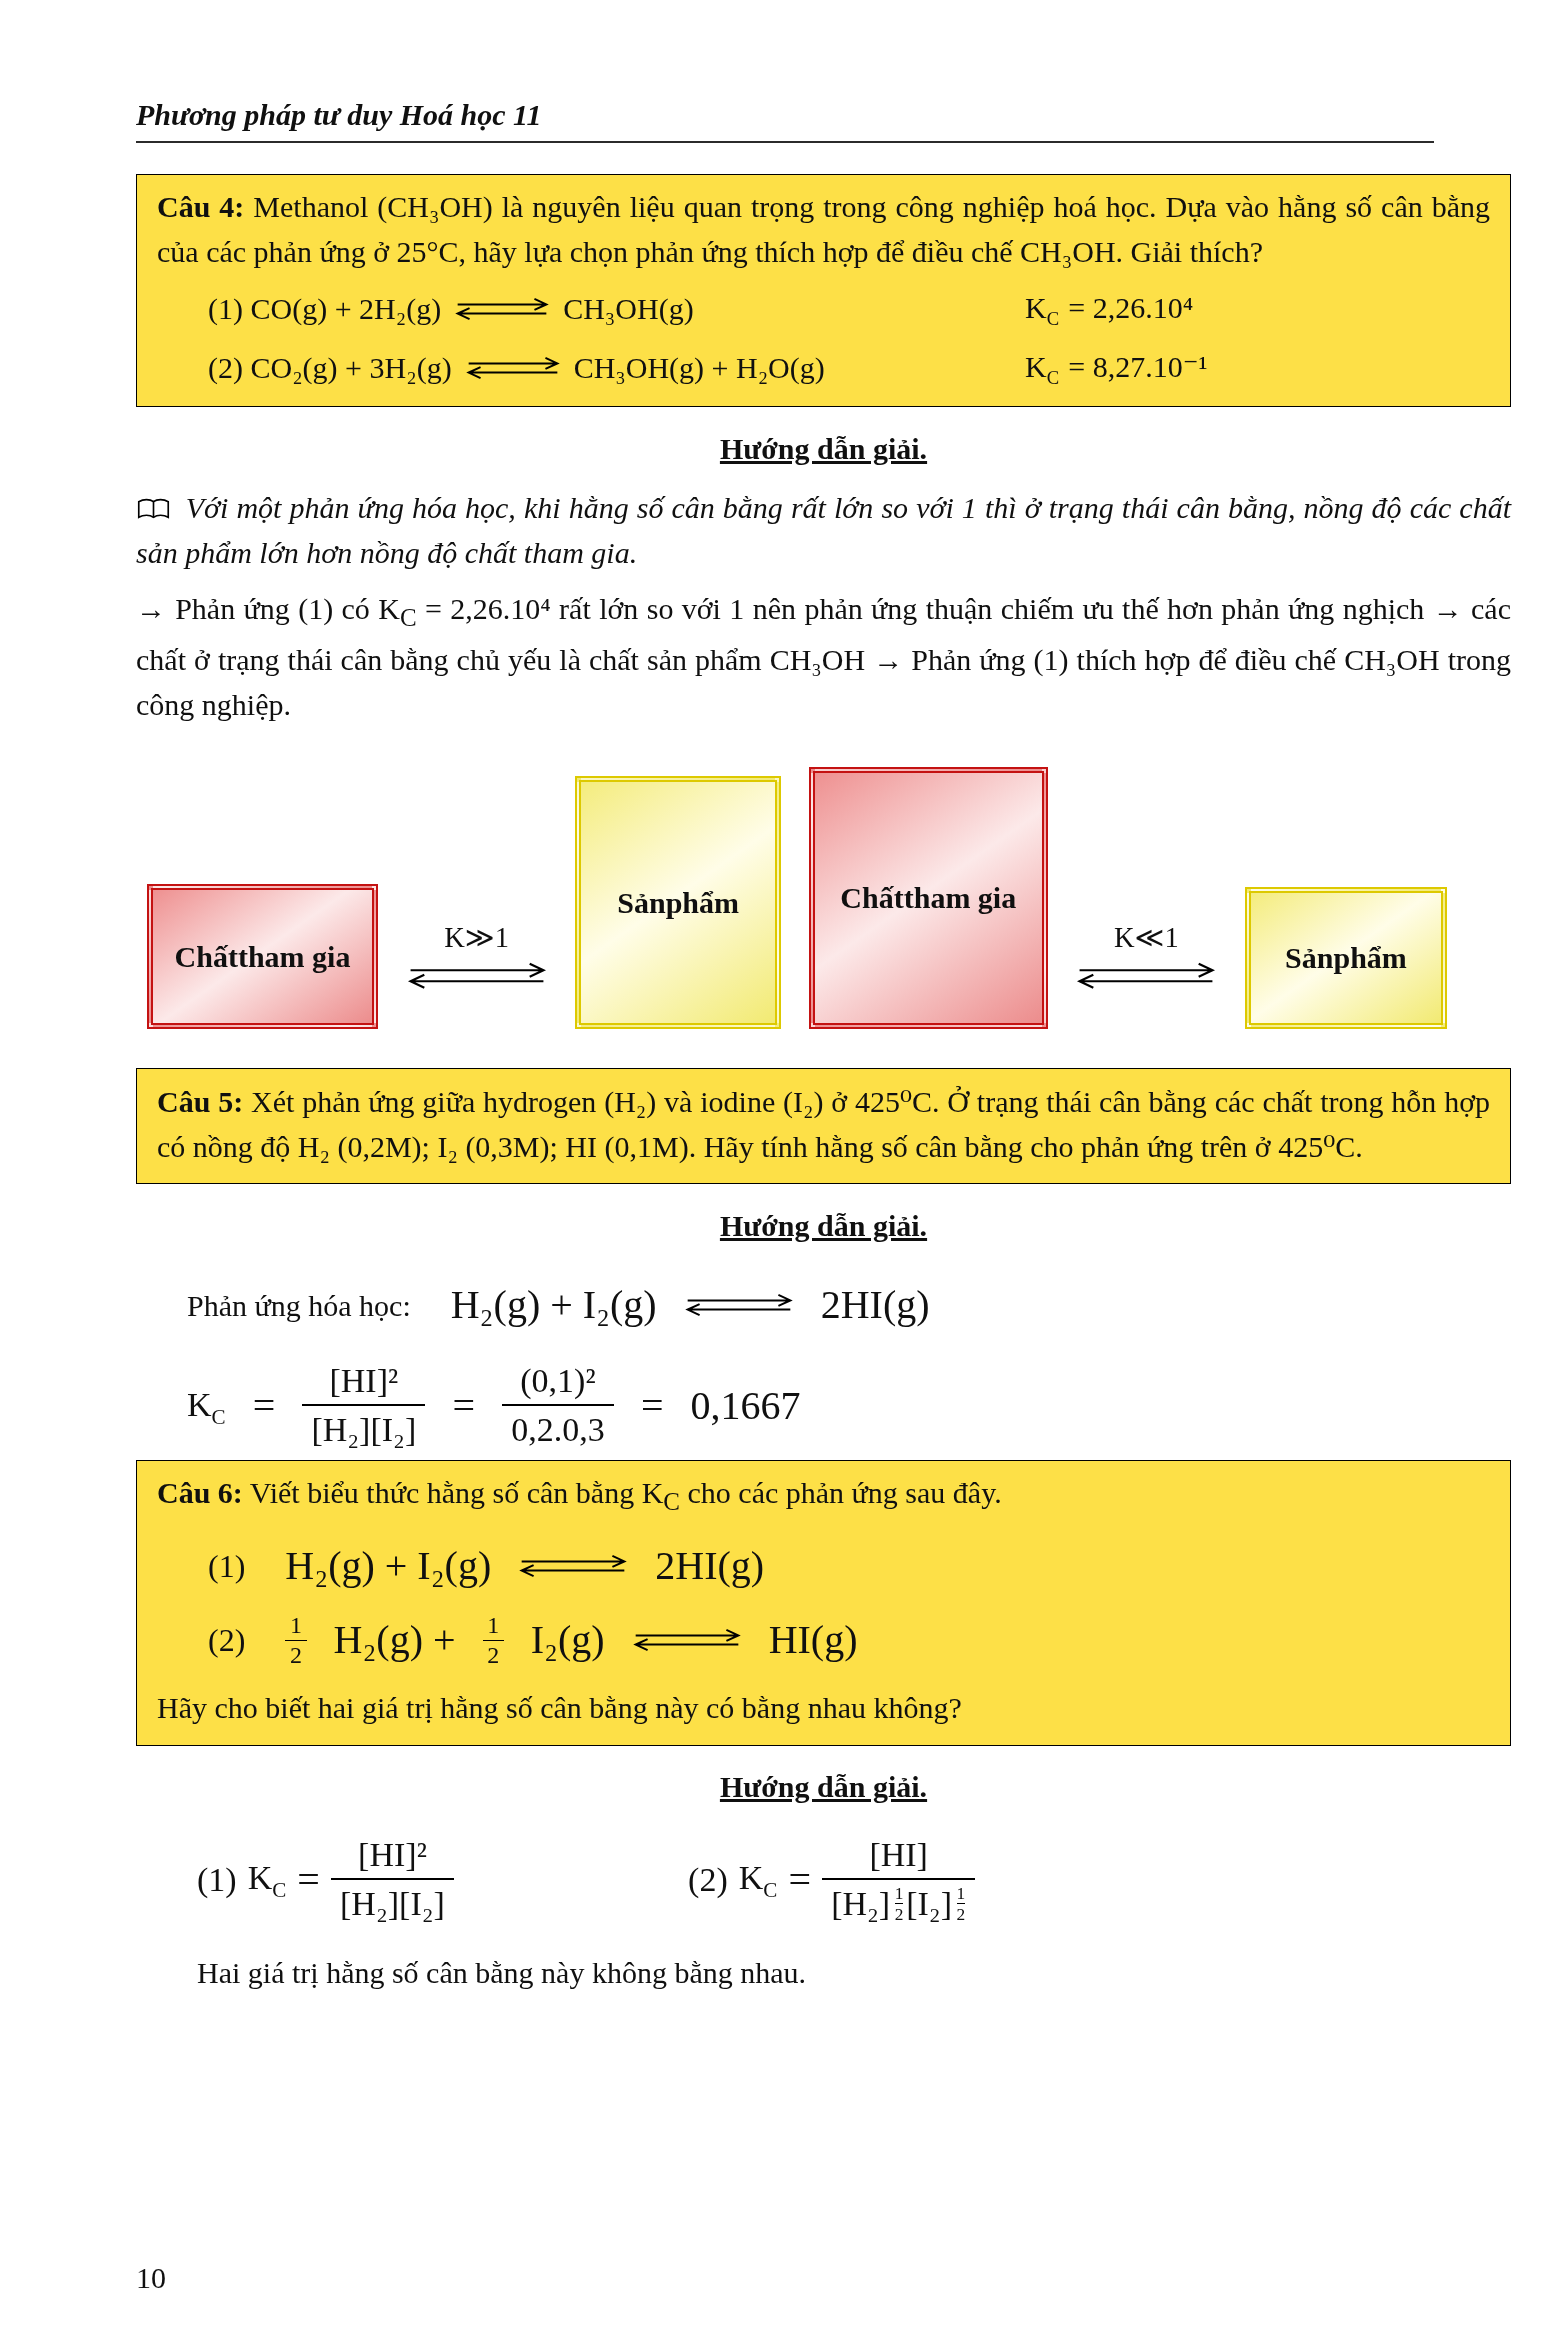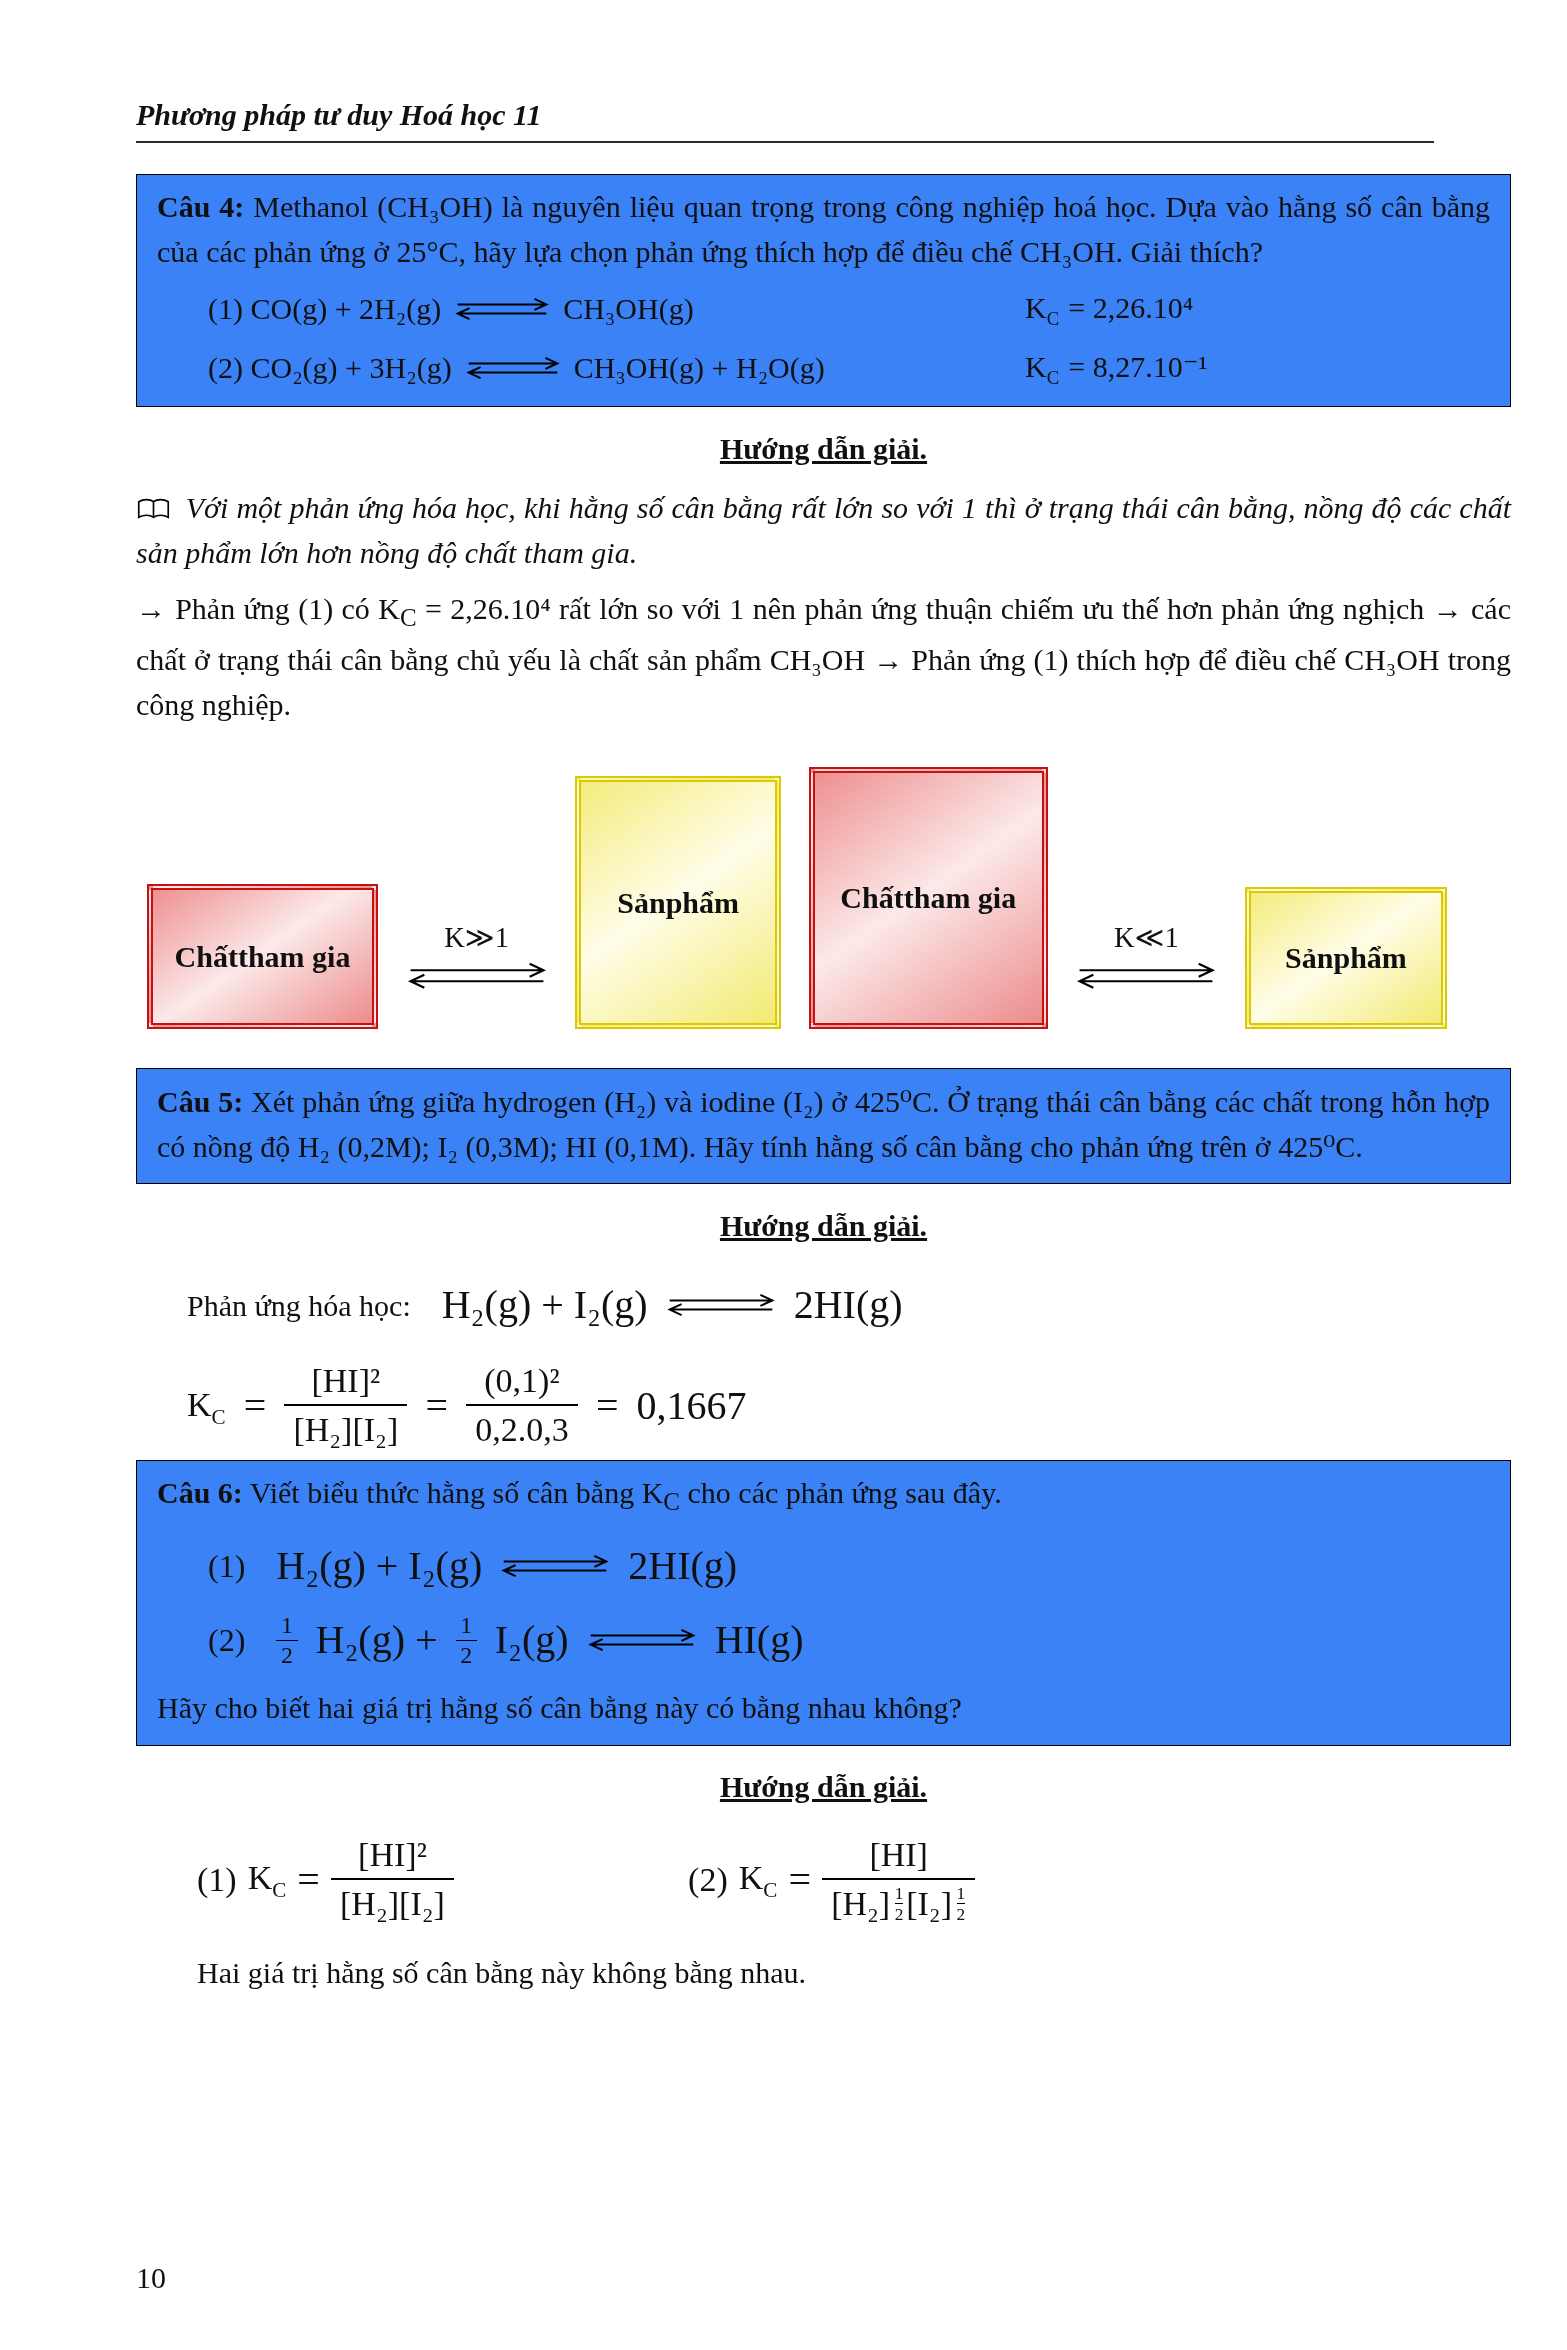--- a/index.html
+++ b/index.html
@@ -8,21 +8,21 @@
     width:1568px;min-height:2351px;background:#fff;margin:0 auto;box-sizing:border-box;
     padding:92px 57px 51px 136px;
     font-family:"Liberation Serif","DejaVu Serif",serif;
     font-size:30px;line-height:1.5;color:#101010;
     display:flex;flex-direction:column;justify-content:space-between;
   }
   .running-head{
     font-weight:bold;font-style:italic;font-size:30px;
     width:1298px;border-bottom:2.8px solid #2b2b2b;padding-bottom:3.7px;margin-bottom:31px;
   }
-  .qbox{border:1.8px solid #000;padding:9.2px 20px 14.7px;background:#3b82f6;}
+  .qbox{border:1.8px solid #000;padding:9.2px 20px 14.7px;background:#fde047;}
   .para{text-align:justify;margin:0;}
   .q-label{font-weight:bold;}
   .eq-row{display:flex;align-items:center;margin:11px 0 0 51px;}
   .eq-main{display:flex;align-items:center;gap:13px;width:817px;flex:none;}
   .eqarrow{flex:none;display:block;}
   .eq-k{display:flex;align-items:baseline;gap:9.2px;}
   .kc{display:inline;white-space:nowrap;}
   .kc sub{font-size:0.62em;}
   .sol-head{text-align:center;font-weight:bold;text-decoration:underline;font-size:30px;margin:18.4px 0 11px;}
   .note{font-style:italic;text-align:justify;margin:3.7px 0 11px;}
@@ -35,21 +35,21 @@
     font-weight:bold;line-height:1.28;text-align:center;box-sizing:border-box;}
   .dg-red{border:6.4px double #c41212;background:linear-gradient(145deg,#ee9090 0%,#fce9e9 48%,#ec8c8c 100%);}
   .dg-yellow{border:6.4px double #ddc900;background:linear-gradient(145deg,#f4ec7d 0%,#fffde8 48%,#f2ea72 100%);}
   .sz1{width:231px;height:145px;}
   .sz2{width:206px;height:253px;}
   .sz3{width:239px;height:262px;}
   .sz4{width:202px;height:142px;}
   .dg-arrow{display:flex;flex-direction:column;align-items:center;margin-bottom:40px;}
   .dg-arrow-label{font-size:28.5px;margin-bottom:1.8px;}
 
-  .math-line{display:flex;align-items:center;column-gap:18px;margin:16.5px 0 9.2px 51px;}
+  .math-line{display:flex;align-items:center;column-gap:27px;margin:16.5px 0 9.2px 51px;}
   .math{font-size:40px;white-space:nowrap;}
   .kc-big{font-size:34px;}
   .rx-label{font-size:30px;margin-right:13px;white-space:nowrap;}
   .eq-no{font-size:32px;margin-right:13px;}
 
   .frac{display:inline-flex;flex-direction:column;align-items:center;line-height:1.2;font-size:34px;vertical-align:middle;}
   .frac>.num{padding:0 9.2px 2.8px;white-space:nowrap;}
   .frac>.den{border-top:2.8px solid #000;padding:3.7px 9.2px 0;white-space:nowrap;}
   .den-complex{display:inline-flex;align-items:flex-start;column-gap:1.8px;}
 

